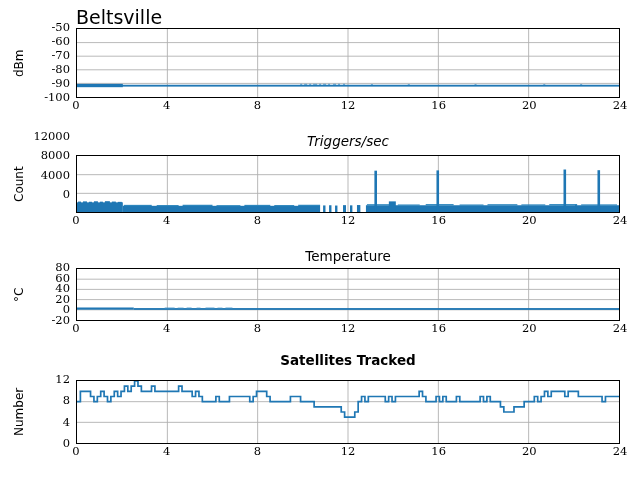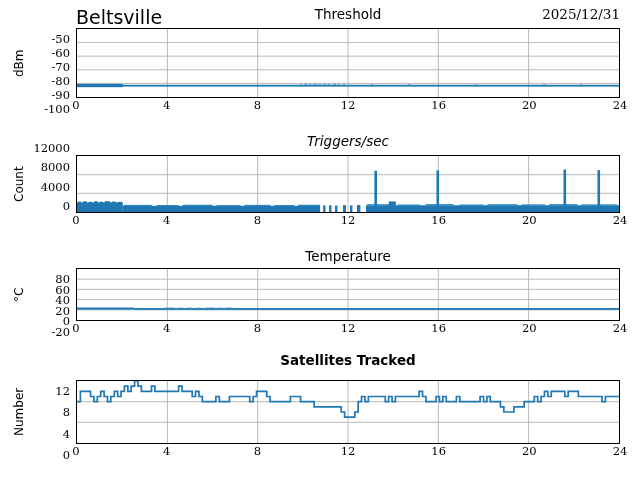--- a/index.html
+++ b/index.html
@@ -47,21 +47,21 @@
 
   
   .ytick{
     position:absolute;right:0;
     font-family:"DejaVu Serif","Liberation Serif",serif;
     font-size:11.5px;color:#000;
     text-align:right;white-space:nowrap;
     transform:translateY(-50%);
     line-height:1;
   }
-  .ytickwrap{position:absolute;left:0;width:70px;margin-top:12px;}
+  .ytickwrap{position:absolute;left:0;width:70px;}
   .xtick{
     position:absolute;
     font-family:"DejaVu Serif","Liberation Serif",serif;
     font-size:11.5px;color:#000;
     transform:translateX(-50%);
     white-space:nowrap;line-height:1;
   }
   .ylabel{
     position:absolute;
     font-family:"DejaVu Sans","Liberation Sans",sans-serif;
@@ -73,22 +73,20 @@
   }
 </style>
 </head>
 <body>
 
 <div id="figure">
 
   <div class="panel">
     <div class="title-row" style="top:6px;">
       <span class="title-left">Beltsville</span>
-      <span class="title-center">Threshold</span>
-      <span class="title-right">2025/12/31</span>
     </div>
 
     <div class="ytickwrap" style="top:28px;height:70px;">
       <span class="ytick" style="top:0%;">-50</span>
       <span class="ytick" style="top:20%;">-60</span>
       <span class="ytick" style="top:40%;">-70</span>
       <span class="ytick" style="top:60%;">-80</span>
       <span class="ytick" style="top:80%;">-90</span>
       <span class="ytick" style="top:100%;">-100</span>
     </div>

